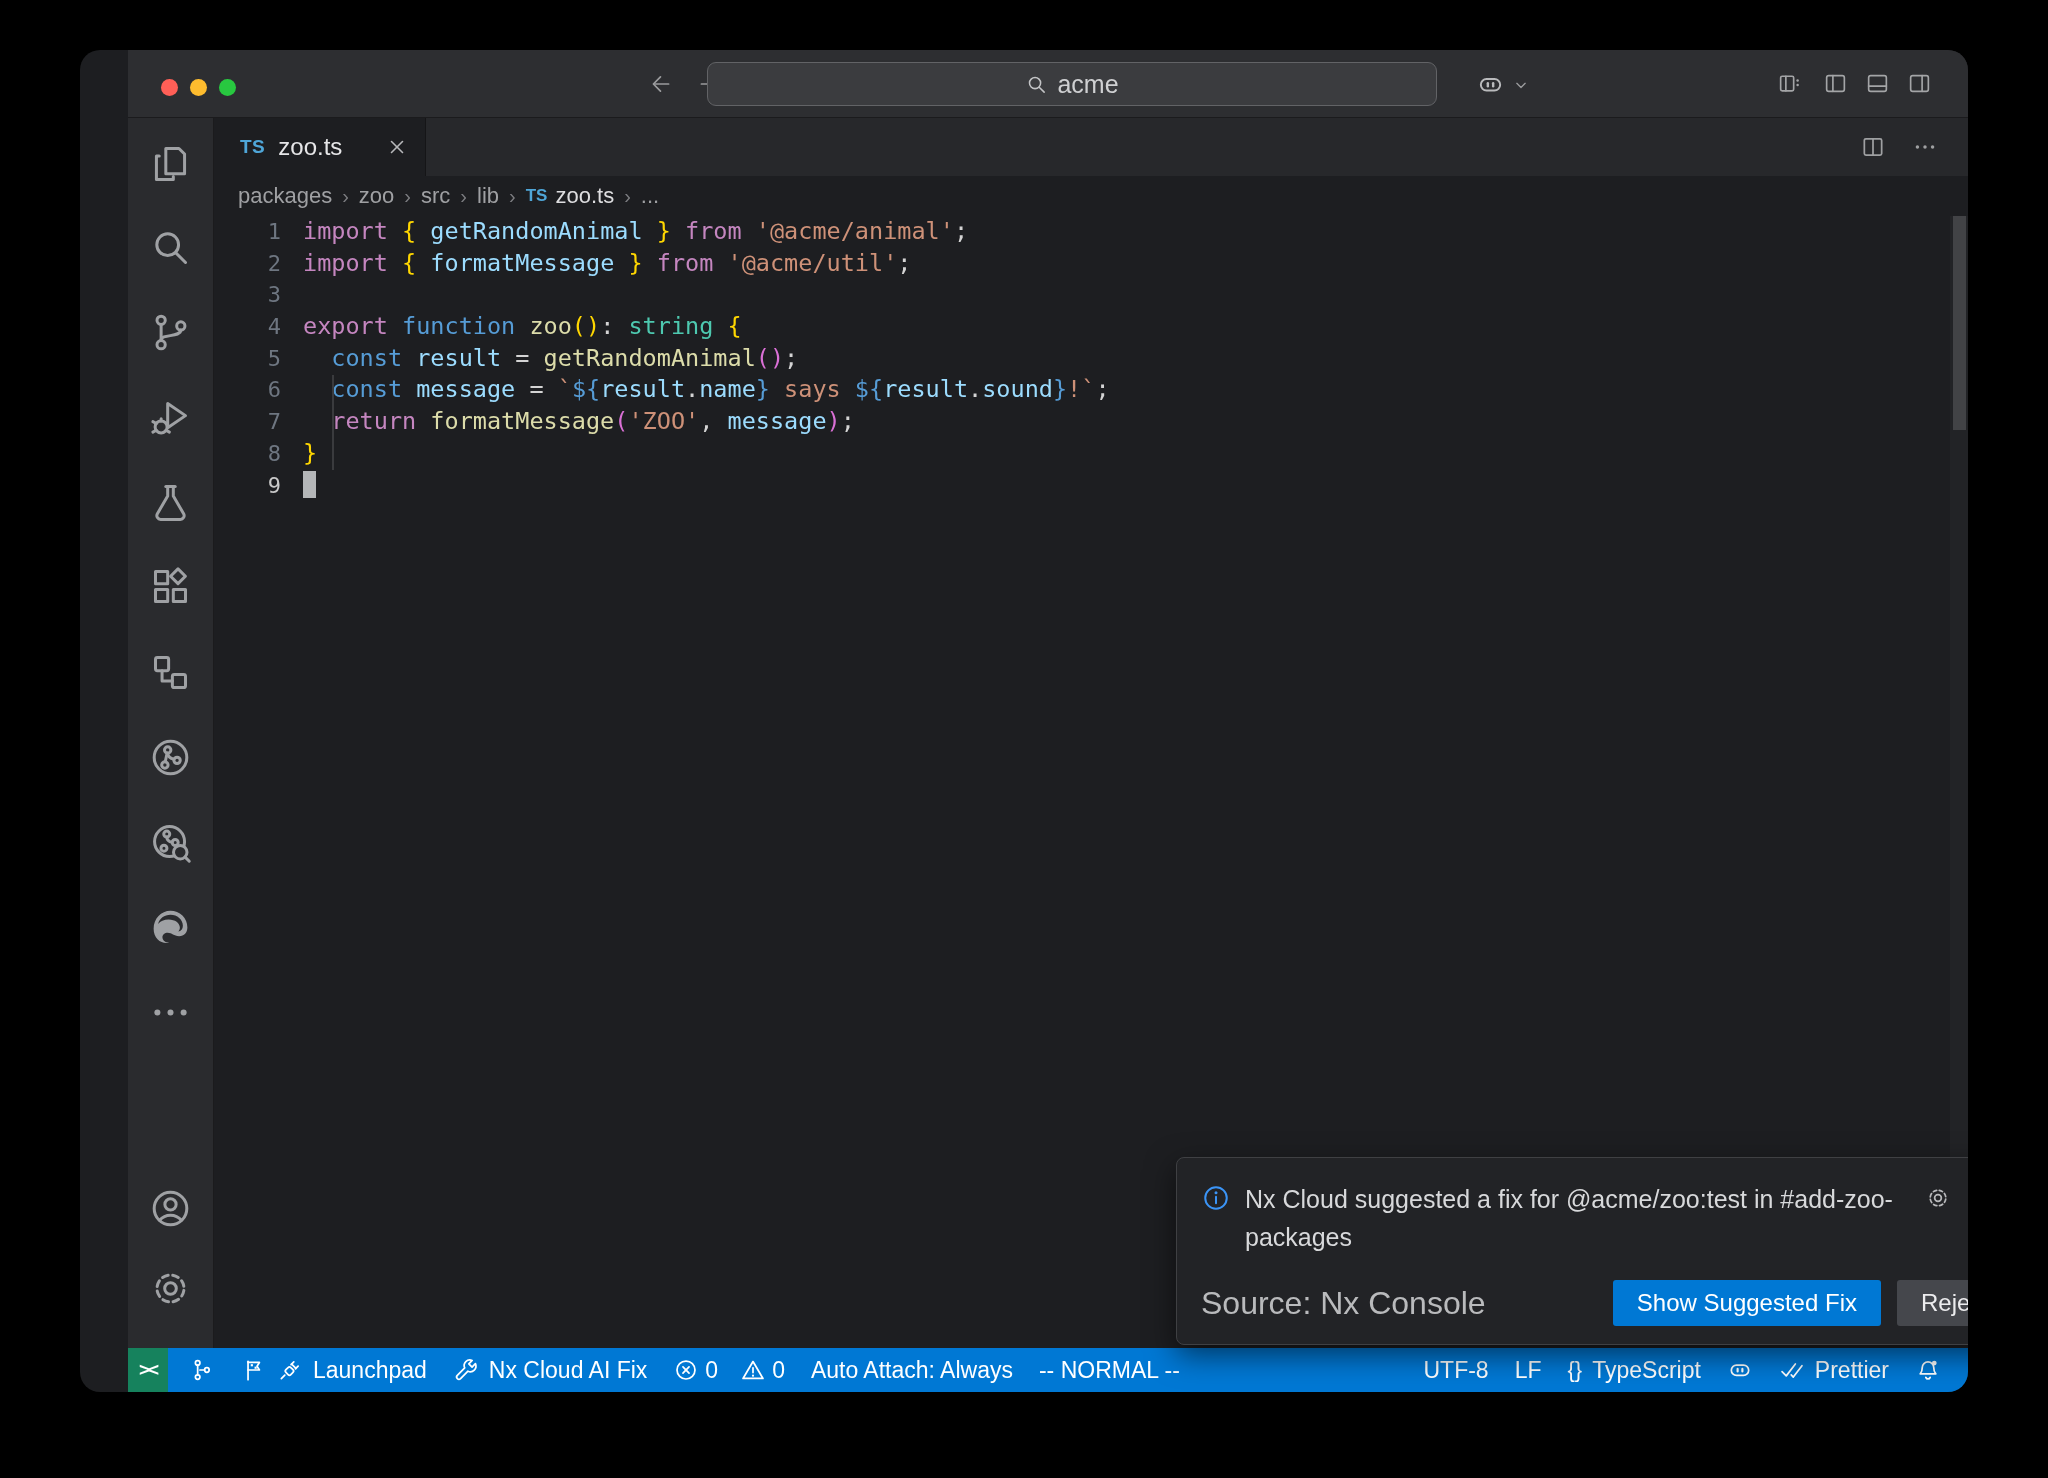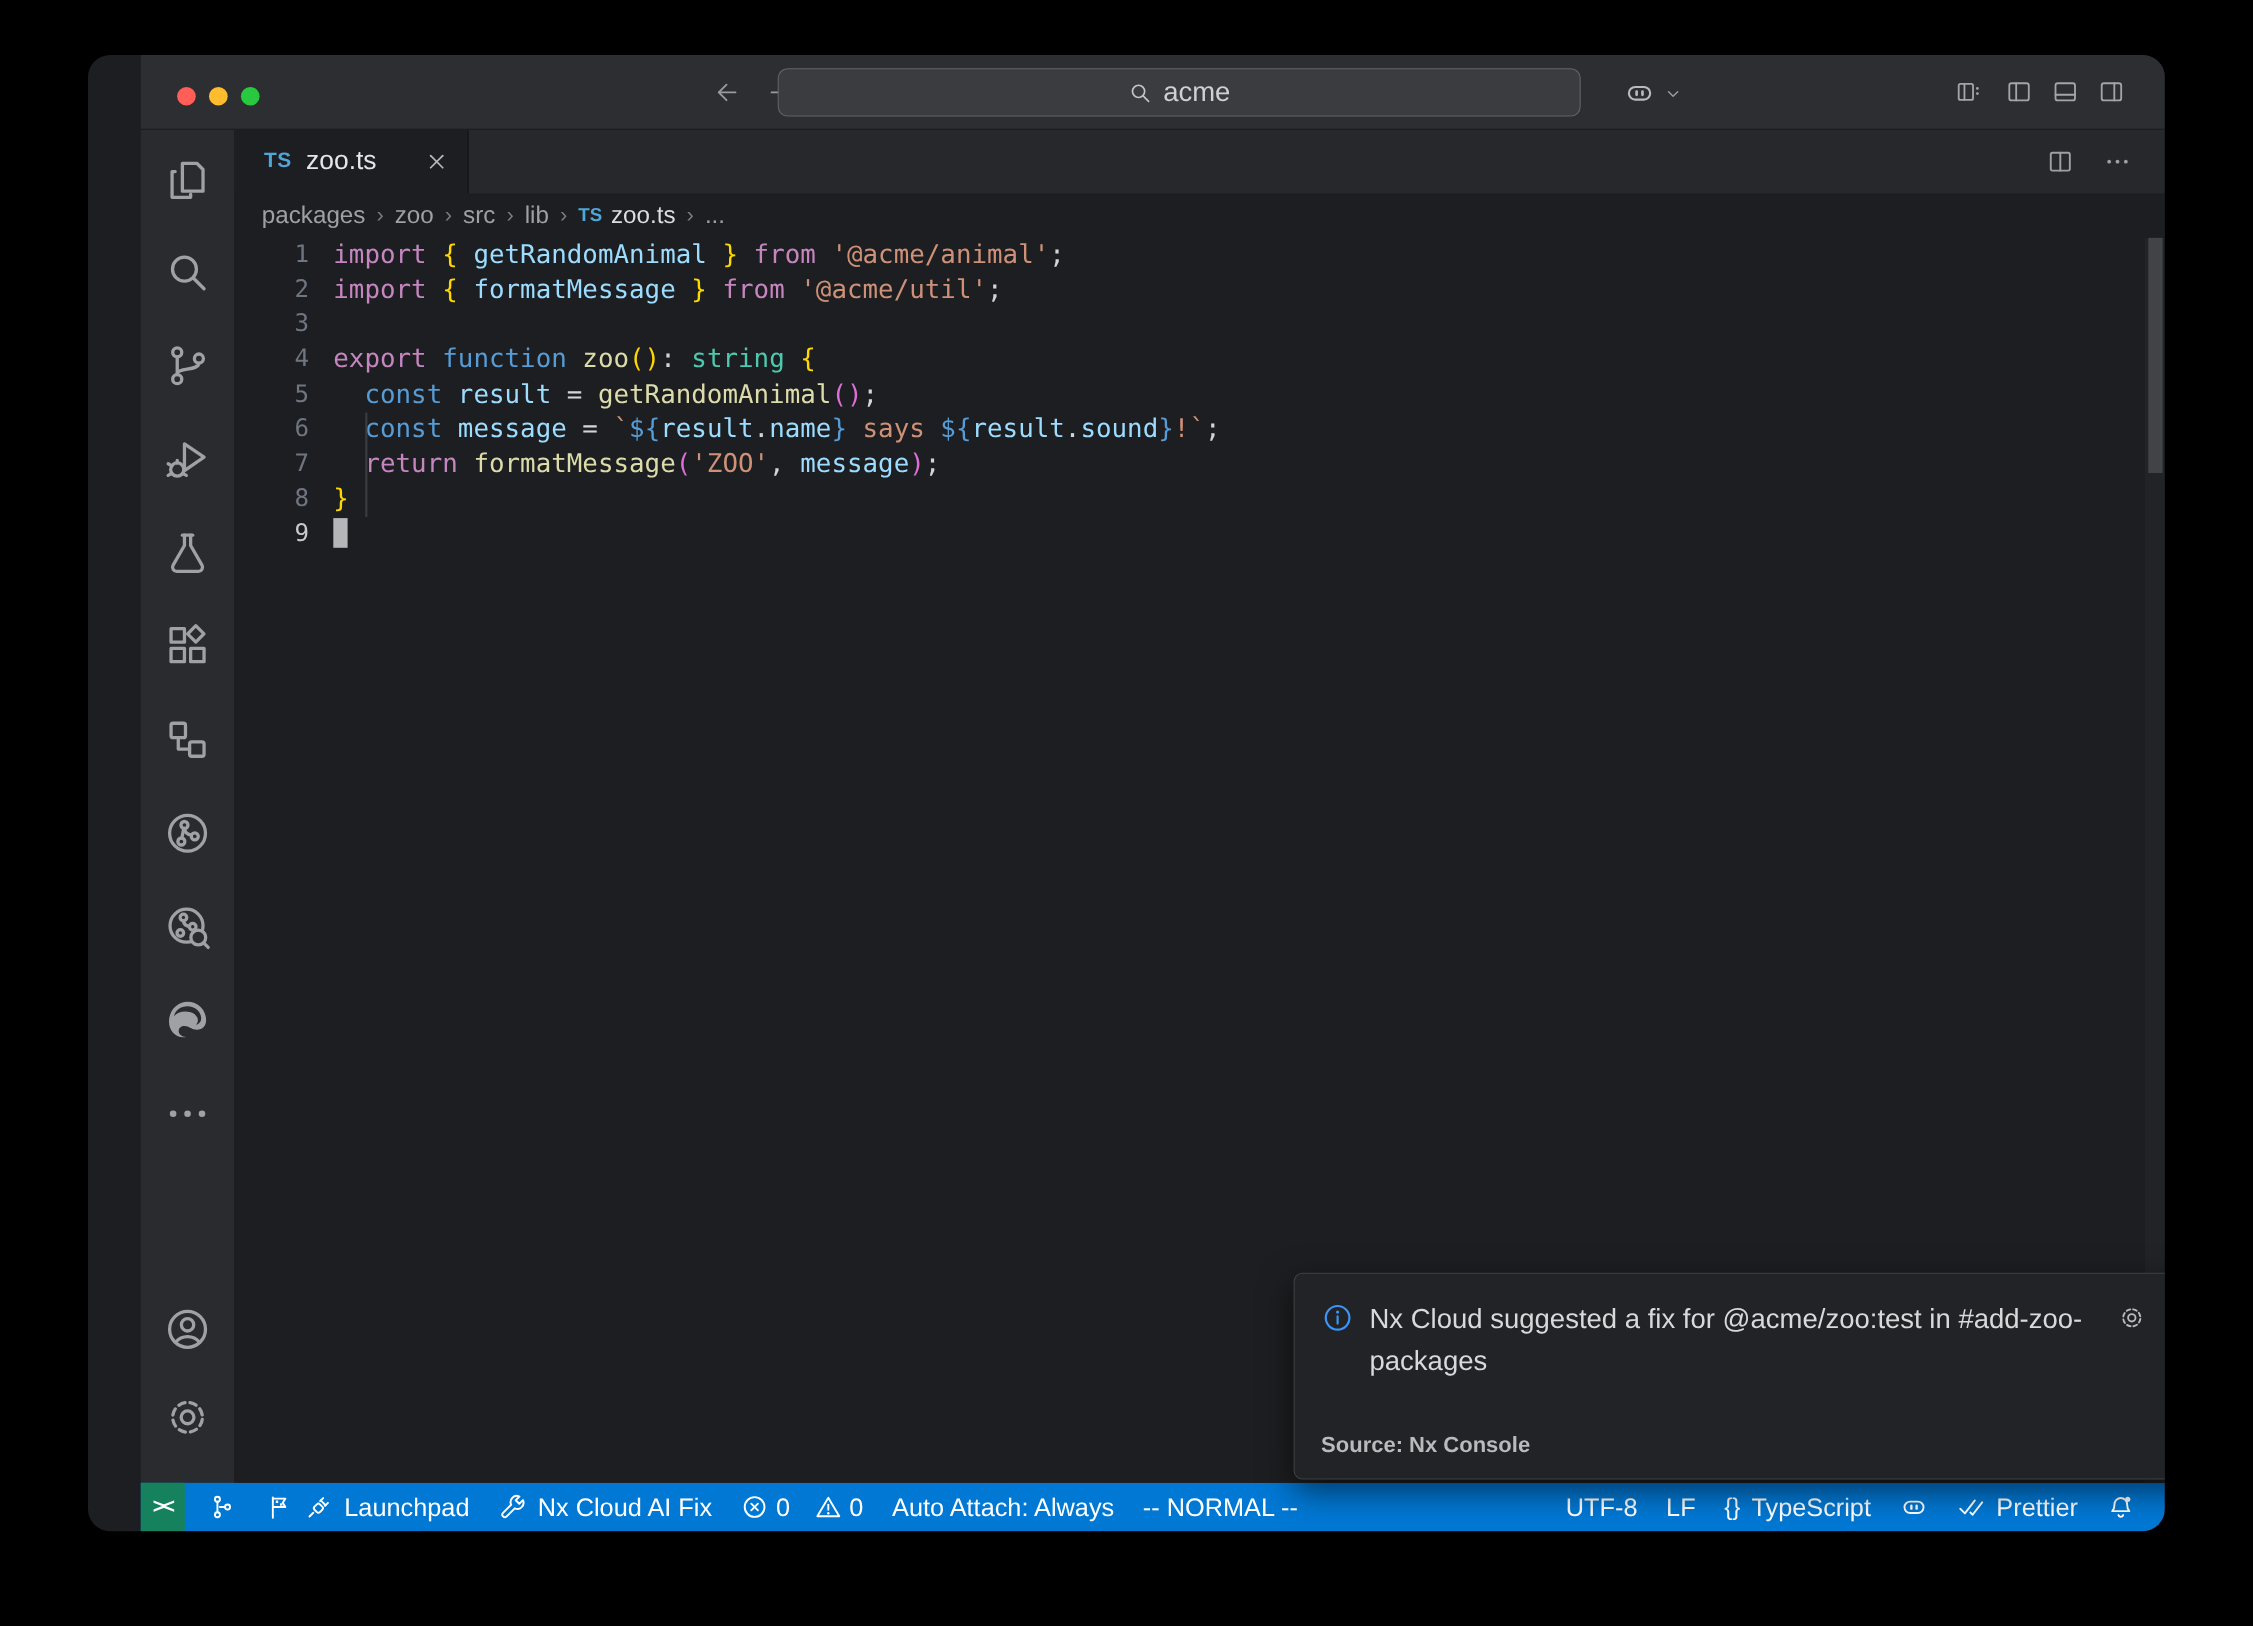--- a/index.html
+++ b/index.html
@@ -85,21 +85,21 @@
            background:#222326; border:1px solid #3f4043; border-radius:8px;
            box-shadow:0 10px 30px rgba(0,0,0,.55); padding:22px 24px 18px 24px; }
   #toast-head { display:flex; align-items:flex-start; gap:14px; }
   #toast-info { width:30px; height:30px; color:#3b94f6; flex:none; margin-top:3px; }
   #toast-msg { width:672px; color:#d8d9db; font-size:25px; line-height:38px; }
   #toast-gear, #toast-close { width:26px; height:26px; color:#b8b9bb; flex:none; margin-top:5px; }
   #toast-gear { margin-left:6px; }
   #toast-close { margin-left:18px; }
   #toast-foot { position:absolute; left:24px; right:20px; bottom:18px;
                 display:flex; align-items:center; }
-  #toast-source { color:#b9babc; font-size:20px;font-weight:bold; }
+  #toast-source { color:#b9babc; font-size:32px; }
   #toast-buttons { margin-left:auto; display:flex; gap:16px; }
   .btn { height:46px; border:none; border-radius:3px; font-size:24px;
          font-family:"Liberation Sans", sans-serif; display:flex; align-items:center;
          justify-content:center; }
   .btn-primary { background:#0078d4; color:#fff; padding:0 24px; }
   .btn-secondary { background:#45474c; color:#ececee; padding:0 24px; }
 
   
   #statusbar { height:44px; flex:none; background:#0078d4; display:flex;
                align-items:stretch; color:#fff; font-size:23px; }
@@ -407,20 +407,24 @@
         </span>
       <span id="toast-close">
           <svg viewBox="0 0 24 24" fill="none" stroke="currentColor" stroke-width="1.6" stroke-linecap="round" stroke-linejoin="round" style="width: 100%; height: 100%; display: block;">
             <path d="M6.5 6.5l11 11"></path>
             <path d="M17.5 6.5l-11 11"></path>
           </svg>
         </span>
     </div>
     <div id="toast-foot">
       <span id="toast-source">Source: Nx Console</span>
+      <div id="toast-buttons">
+        <button class="btn btn-primary">Show Suggested Fix</button>
+        <button class="btn btn-secondary">Reject</button>
+      </div>
     </div>
   </div>
 
   <div id="statusbar">
     <div id="remote">&gt;&lt;</div>
     <div id="status-left">
         <div class="sb-item">
           <span>
             <svg viewBox="0 0 24 24" fill="none" stroke="currentColor" stroke-width="1.6" stroke-linecap="round" stroke-linejoin="round" style="width: 26px; height: 26px; display: block;">
               <circle cx="8" cy="5.5" r="2.1"></circle>

